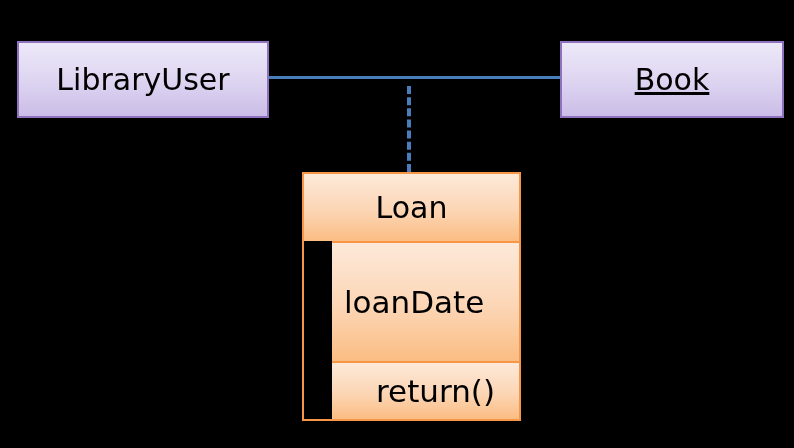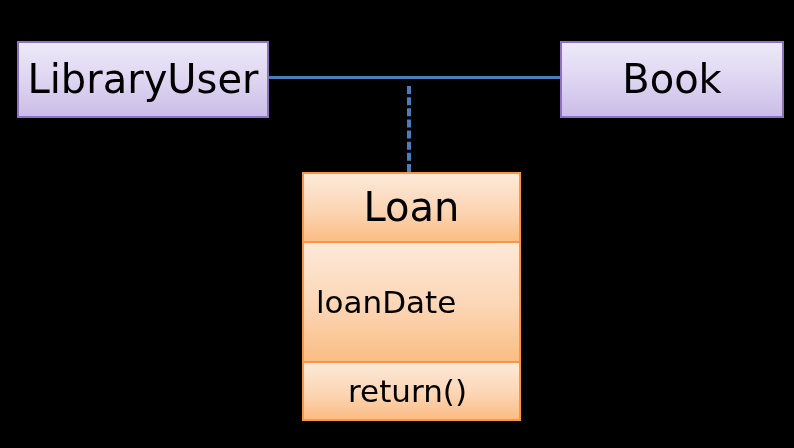--- a/index.html
+++ b/index.html
@@ -40,26 +40,27 @@
     display: flex;
     flex-direction: column;
     justify-content: center;
     overflow: hidden;
   }
   .compartment.grad {
     background: linear-gradient(to bottom, #fde9d9 0%, #fcd5b4 55%, #fbbd83 100%);
   }
   .compartment + .compartment {
     border-top: 2px solid #f79646;
+    margin-left: 28px;
   }
 
   .class-name {
     text-align: center;
     color: #000000;
-    font-size: 40px;
+    font-size: 30px;
     line-height: 1.12;
     letter-spacing: 0px;
     white-space: nowrap;
   }
   .member-line {
     text-align: left;
     color: #000000;
     font-size: 31px;
     line-height: 1.12;
     padding-left: 12px;
@@ -86,21 +87,21 @@
 
   <div class="dashed-line" style="left:407px; top:86px; height:86px;"></div>
 
   <div class="uml-class purple" style="left:17px; top:41px; width:252px; height:77px;">
     <div class="compartment" style="flex:1 1 auto;">
       <div class="class-name">LibraryUser</div>
     </div>
   </div>
 
   <div class="uml-class purple" style="left:560px; top:41px; width:224px; height:77px;">
-    <div class="compartment" style="flex:1 1 auto;">
+    <div class="compartment" style="flex:1 1 auto;text-decoration:underline;">
       <div class="class-name">Book</div>
     </div>
   </div>
 
   <div class="uml-class orange" style="left:302px; top:172px; width:219px; height:249px;">
 
     <div class="compartment grad" style="height:67px;">
       <div class="class-name">Loan</div>
     </div>
 

